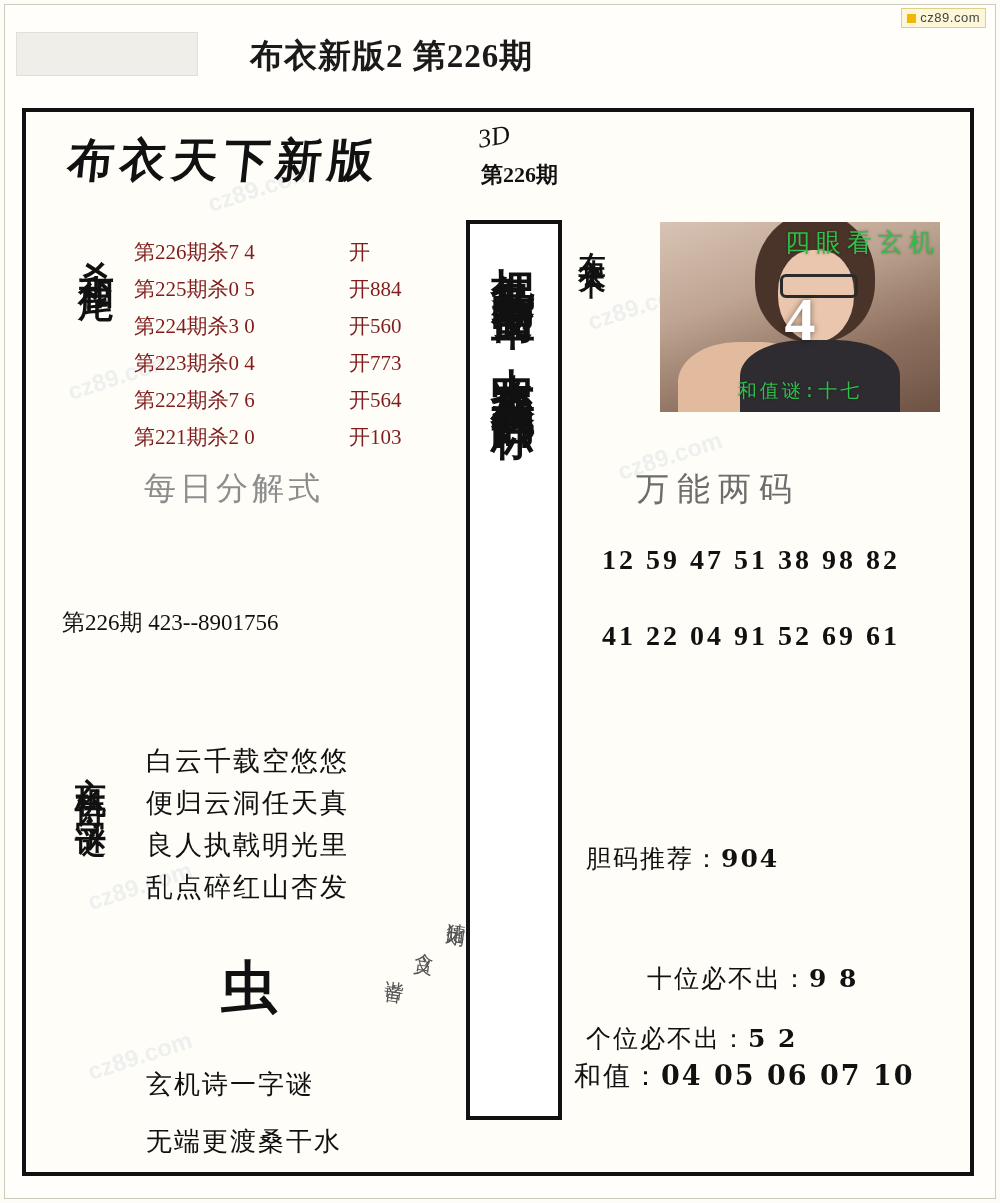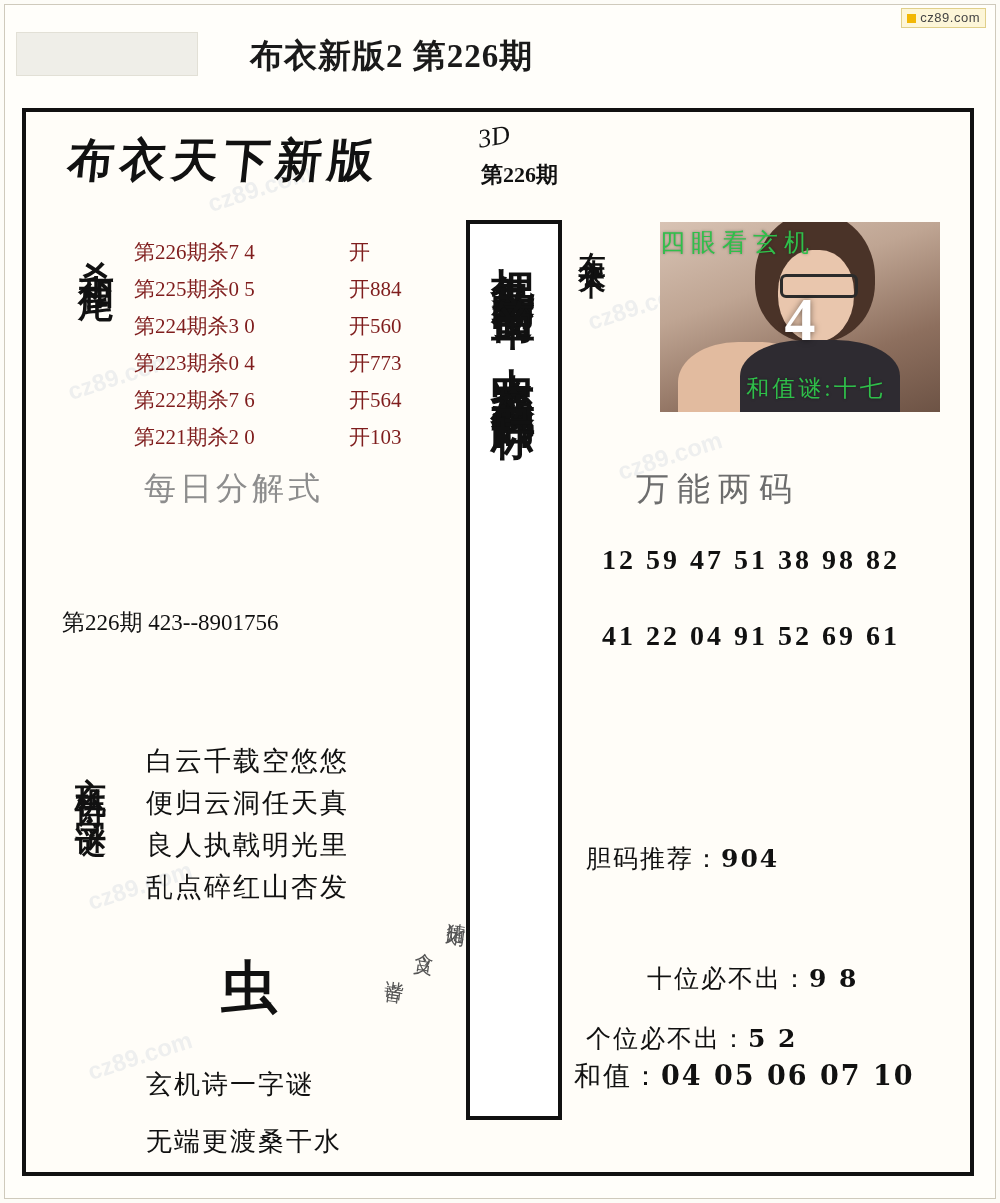--- a/index.html
+++ b/index.html
@@ -288,21 +288,21 @@
     position: absolute;
     left: 18px; top: 120px;
     width: 120px; height: 80px;
     background: #e2bb9f;
     border-radius: 50% 30% 10% 10%;
   }
   .photo-top-text {
     position: absolute;
     left: 0; top: 4px;
     width: 100%;
-    text-align: left;
+    text-align: right;
     font-size: 25px;
     color: #2fbf4a;
     font-family: "DejaVu Serif", serif;
     letter-spacing: 6px;
     text-shadow: 0 0 3px rgba(0,0,0,0.35);
   }
   .photo-big-num {
     position: absolute;
     left: 0; top: 62px;
     width: 100%;
@@ -311,26 +311,25 @@
     font-weight: bold;
     color: #ffffff;
     font-family: "Liberation Serif", serif;
     text-shadow: 0 0 6px rgba(0,0,0,0.5);
   }
   .photo-bottom-text {
     position: absolute;
     left: 0; bottom: 8px;
     width: 100%;
     text-align: center;
-    font-size: 23px;
+    font-size: 19px;
     color: #2fbf4a;
-    font-family: Liberation Serif, serif;
+    font-family: Liberation Mono, monospace;
     letter-spacing: 3px;
     text-shadow: 0 0 3px rgba(0,0,0,0.35);
-    padding-left: 16px;
   }
   .wanneng-title {
     position: absolute;
     left: 610px; top: 355px;
     font-size: 33px;
     color: #6d6d6d;
     letter-spacing: 8px;
     font-family: "DejaVu Serif", serif;
   }
   .code-row {

